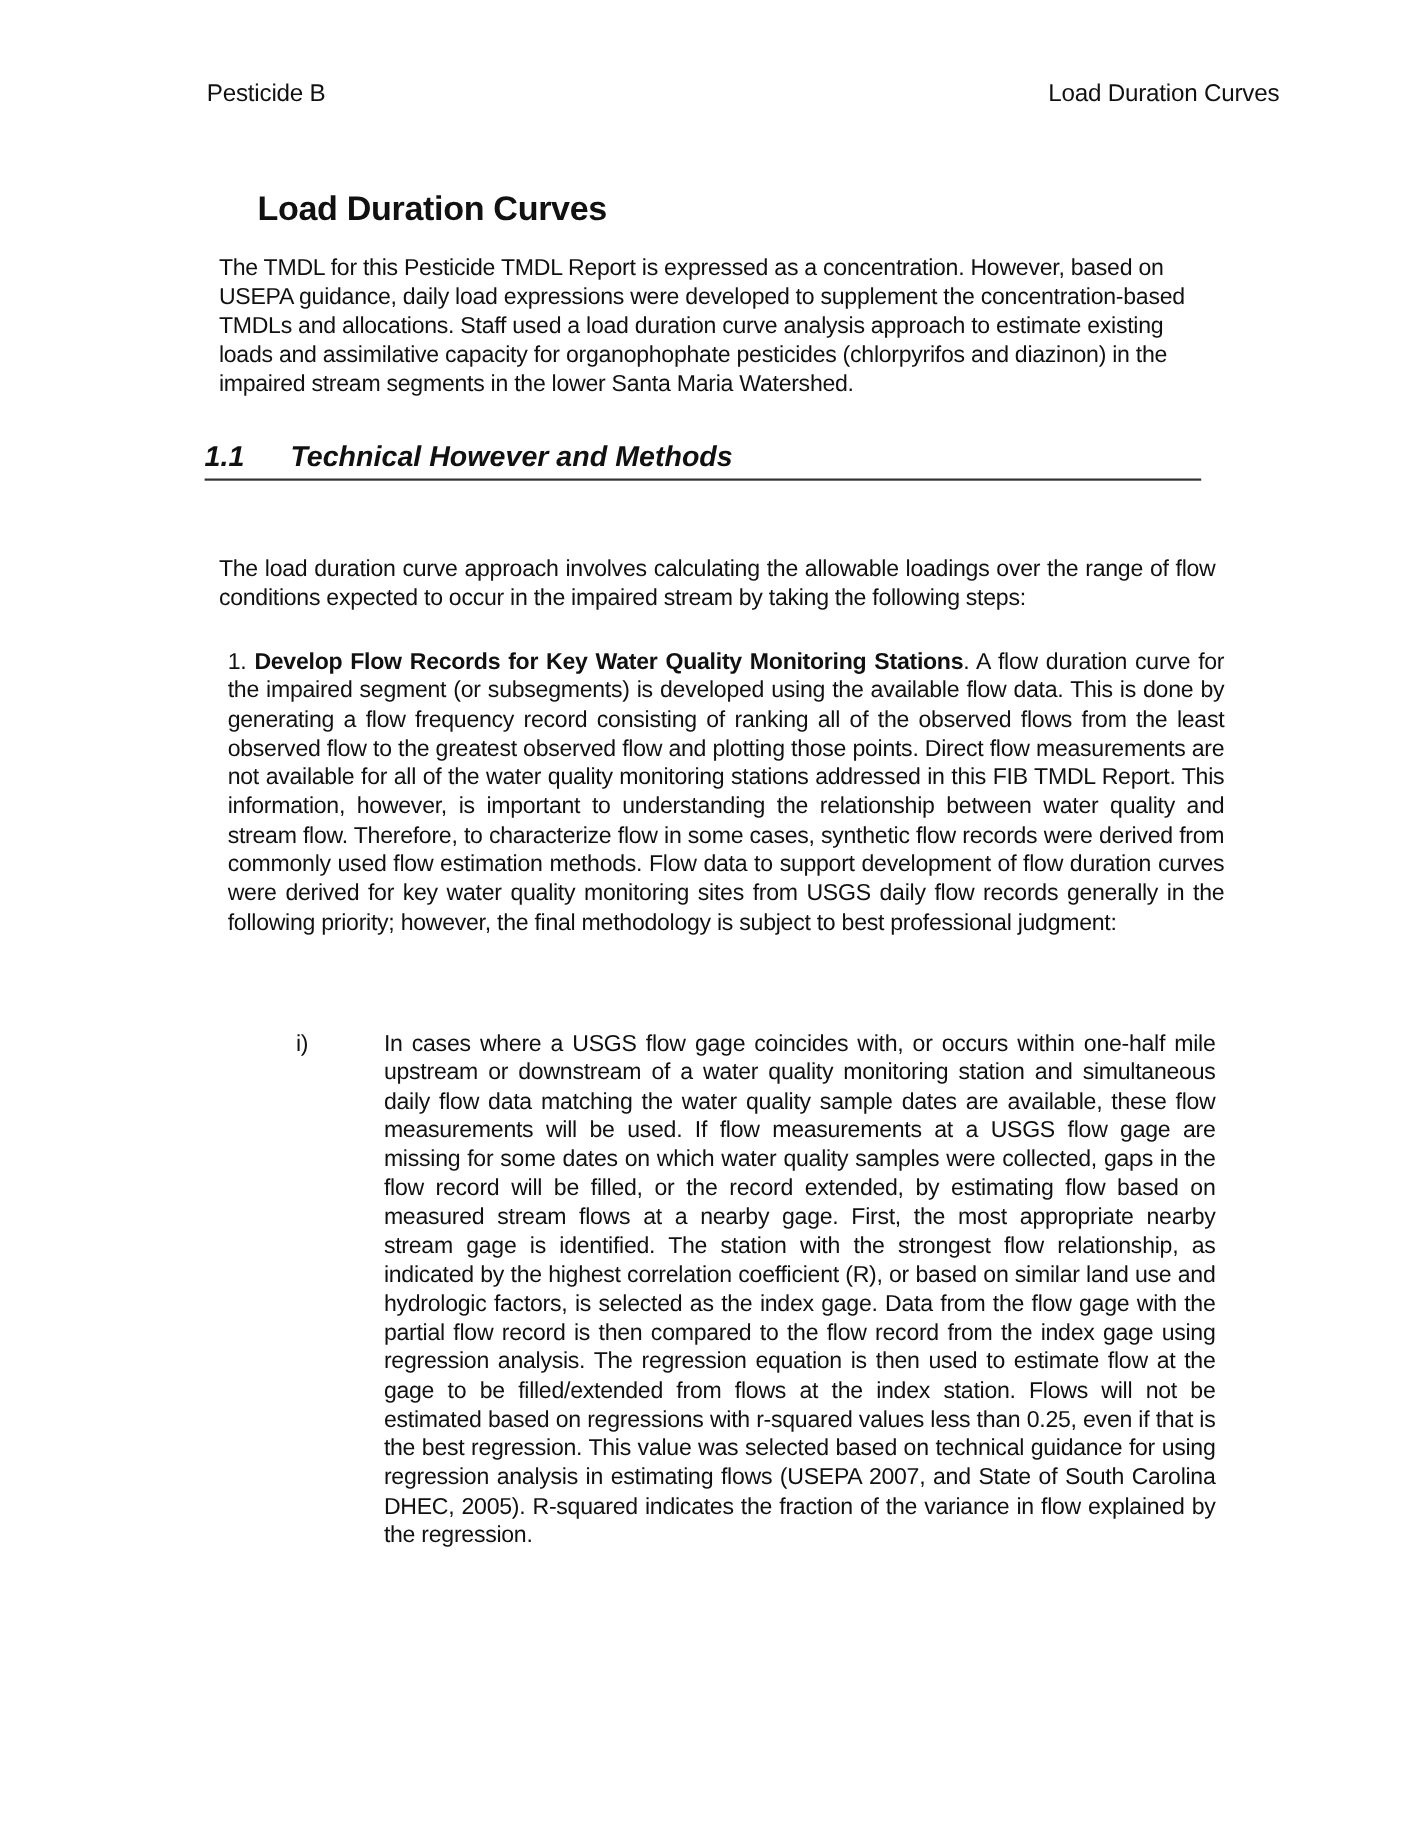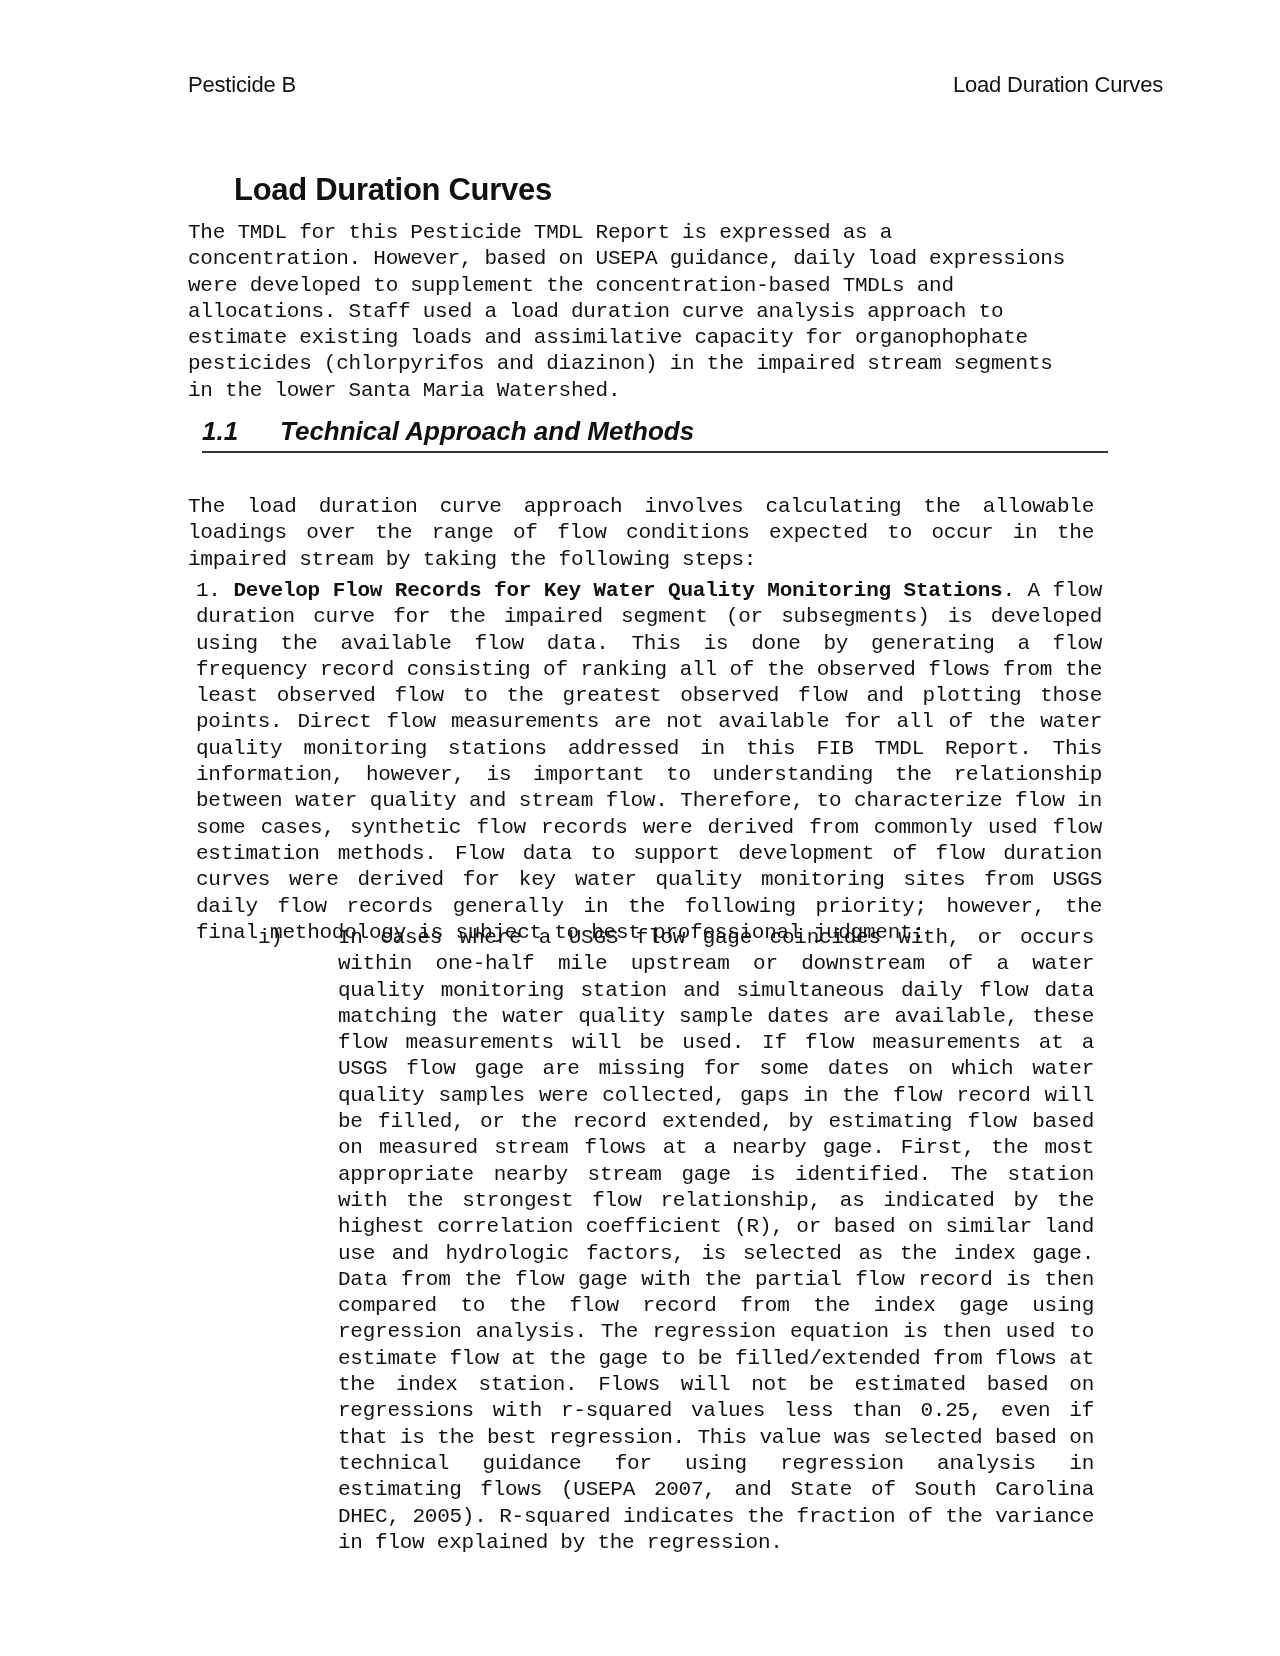--- a/index.html
+++ b/index.html
@@ -26,36 +26,35 @@
       top: 172px;
       left: 234px;
       font-size: 31px;
       font-weight: bold;
       margin: 0;
       letter-spacing: -0.3px;
     }
     .body-text {
       font-size: 21px;
       line-height: 26.3px;
-      margin: 0;
+      margin: 11px;
       letter-spacing: -0.25px;
-      font-family: Liberation Mono, monospace;
     }
     .intro {
       position: absolute;
       top: 220px;
       left: 188px;
       width: 880px;
     }
     .section-heading {
       position: absolute;
       top: 400px;
       left: 186px;
       width: 906px;
-      margin: 16px;
+      margin: 0;
       font-size: 26px;
       font-weight: bold;
       font-style: italic;
       border-bottom: 2px solid #333333;
       padding-bottom: 4px;
       display: flex;
     }
     .section-heading .num { width: 78px; display: inline-block; }
     .justified {
       text-align: justify;
@@ -94,21 +93,21 @@
   <span>Pesticide B</span>
   <span>Load Duration Curves</span>
 </div>
 
 <h1 class="doc-title">Load Duration Curves</h1>
 
 <p class="body-text intro">The TMDL for this Pesticide TMDL Report is expressed as a concentration.  However, based on USEPA guidance, daily load expressions were developed to supplement the concentration-based TMDLs and allocations.  Staff used a load duration curve analysis approach to estimate existing loads and assimilative capacity for organophophate pesticides (chlorpyrifos and diazinon) in the impaired stream segments in the lower Santa Maria Watershed.</p>
 
 <h2 class="section-heading">
   <span class="num">1.1</span>
-  <span>Technical Approach and Methods</span>
+  <span>Technical However and Methods</span>
 </h2>
 
 <p class="body-text justified approach">The load duration curve approach involves calculating the allowable loadings over the range of flow conditions expected to occur in the impaired stream by taking the following steps:</p>
 
 <p class="body-text justified step1"><span>1.</span> <b>Develop Flow Records for Key Water Quality Monitoring Stations</b><span>.</span><span> A flow duration curve for the impaired segment (or subsegments) is developed using the available flow data. This is done by generating a flow frequency record consisting of ranking all of the observed flows from the least observed flow to the greatest observed flow and plotting those points. Direct flow measurements are not available for all of the water quality monitoring stations addressed in this FIB TMDL Report. This information, however, is important to understanding the relationship between water quality and stream flow. Therefore, to characterize flow in some cases, synthetic flow records were derived from commonly used flow estimation methods. Flow data to support development of flow duration curves were derived for key water quality monitoring sites from USGS daily flow records generally in the following priority; however, the final methodology is subject to best professional judgment:</span></p>
 
 <div class="subitem body-text">
   <span class="marker">i)</span>
   <span class="content justified">In cases where a USGS flow gage coincides with, or occurs within one-half mile upstream or downstream of a water quality monitoring station and simultaneous daily flow data matching the water quality sample dates are available, these flow measurements will be used. If flow measurements at a USGS flow gage are missing for some dates on which water quality samples were collected, gaps in the flow record will be filled, or the record extended, by estimating flow based on measured stream flows at a nearby gage. First, the most appropriate nearby stream gage is identified. The station with the strongest flow relationship, as indicated by the highest correlation coefficient (R), or based on similar land use and hydrologic factors, is selected as the index gage. Data from the flow gage with the partial flow record is then compared to the flow record from the index gage using regression analysis. The regression equation is then used to estimate flow at the gage to be filled/extended from flows at the index station. Flows will not be estimated based on regressions with r-squared values less than 0.25, even if that is the best regression. This value was selected based on technical guidance for using regression analysis in estimating flows (USEPA 2007, and State of South Carolina DHEC, 2005). R-squared indicates the fraction of the variance in flow explained by the regression.</span>
 </div>

